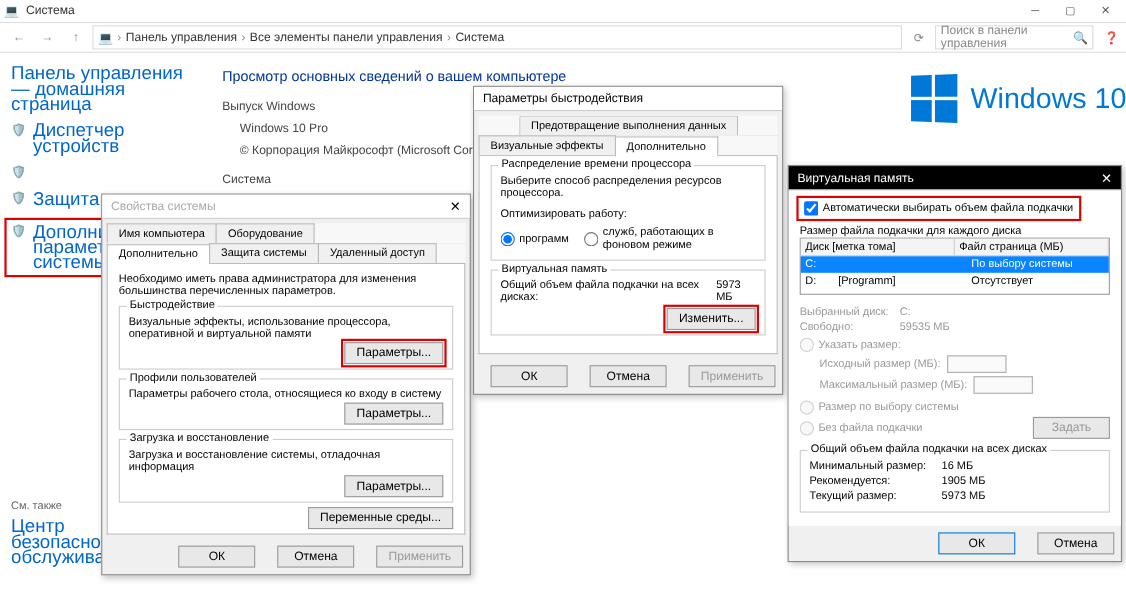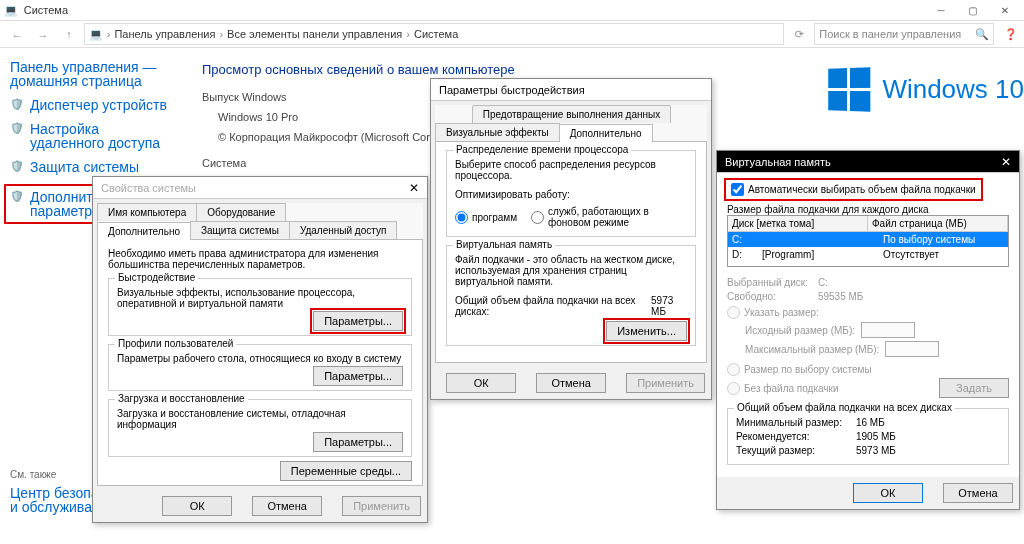--- a/index.html
+++ b/index.html
@@ -9,27 +9,27 @@
 .chrome { position: absolute; top: 0; left: 0; right: 0; height: 20px; background: #fff; display: flex; align-items: center; padding: 0 4px; }
 .chrome .title { font-size: 11px; color: #333; margin-left: 6px; }
 .chrome .wbtns { margin-left: auto; display: flex; gap: 2px; }
 .chrome .wbtn { width: 30px; height: 14px; display: flex; align-items: center; justify-content: center; color: #555; font-size: 10px; }
 
 
 .navbar { position: absolute; top: 20px; left: 0; right: 0; height: 28px; background: #fff; border-top: 1px solid #ddd; border-bottom: 1px solid #ddd; display: flex; align-items: center; padding: 0 6px; gap: 4px; }
 .navbtn { width: 22px; height: 22px; display: flex; align-items: center; justify-content: center; color: #888; border: 1px solid transparent; }
 .addr { flex: 1; display: flex; align-items: center; gap: 4px; font-size: 11px; color: #333; border: 1px solid #ddd; height: 22px; padding: 0 4px; }
 .addr .sep { color: #888; }
-.search { width: 180px; height: 22px; border: 1px solid #ddd; display: flex; align-items: center; padding: 0 4px; font-size: 11px; color: #888; gap: 4px; }
+.search { width: 144px; height: 22px; border: 1px solid #ddd; display: flex; align-items: center; padding: 0 4px; font-size: 11px; color: #888; gap: 4px; }
 
 
 .leftpane { position: absolute; top: 52px; left: 0; width: 178px; bottom: 0; background: #fff; padding: 8px 10px; }
 .leftpane .linkrow { display: flex; align-items: flex-start; gap: 6px; margin-bottom: 10px; }
 .leftpane .linkrow .ico { width: 14px; height: 14px; flex-shrink: 0; }
-.leftpane .linkrow a { color: #0066cc; text-decoration: none; font-size: 14px; line-height: 14px; }
+.leftpane .linkrow a { color: #0066cc; text-decoration: none; font-size: 17px; line-height: 14px; }
 .leftpane .hl { border: 2px solid #d00; padding: 4px; margin-left: -6px; margin-right: -4px; }
 
 
 .main { position: absolute; top: 52px; left: 186px; right: 0; bottom: 0; padding: 10px 16px; }
 .main h1 { font-size: 13px; font-weight: 400; color: #003399; margin-bottom: 14px; }
 .main .row { margin-bottom: 8px; font-size: 11px; color: #444; }
 .winlogo { position: absolute; right: 0; top: 68px; font-size: 26px; color: #0078d7; display: flex; align-items: center; gap: 12px; }
 .winlogo .sq { display: grid; grid-template-columns: 20px 20px; grid-template-rows: 20px 20px; gap: 3px; transform: perspective(120px) rotateY(-12deg); }
 .winlogo .sq div { background: #0078d7; }
 
@@ -95,21 +95,20 @@
 <div class="leftpane">
   <div class="linkrow">
     <a>Панель управления — домашняя страница</a>
   </div>
   <div class="linkrow">
     <span class="ico">🛡️</span>
     <a>Диспетчер устройств</a>
   </div>
   <div class="linkrow">
     <span class="ico">🛡️</span>
-    <a>Настройка удаленного доступа</a>
   </div>
   <div class="linkrow">
     <span class="ico">🛡️</span>
     <a>Защита системы</a>
   </div>
   <div class="linkrow hl">
     <span class="ico">🛡️</span>
     <a>Дополнительные параметры системы</a>
   </div>
   <div style="position:absolute;bottom:20px;left:10px;right:26px">
@@ -199,21 +198,20 @@
             <span>программ</span>
           </label>
         <label class="radio">
             <input type="radio" style="">
             <span>служб, работающих в фоновом режиме</span>
           </label>
       </div>
     </div>
     <div class="grp">
       <span class="legend">Виртуальная память</span>
-      <div style="font-size:10px;margin-bottom:8px">Файл подкачки - это область на жестком диске, используемая для хранения страниц виртуальной памяти.</div>
       <div style="display:flex;font-size:10px">
           <span>Общий объем файла подкачки на всех дисках:</span>
           <span style="margin-left:auto">5973 МБ</span>
         </div>
       <div style="text-align:right;margin-top:8px"><span class="btn hl2">Изменить...</span></div>
     </div>
   </div>
   <div class="btnrow">
     <span class="btn">ОК</span>
     <span class="btn">Отмена</span>

